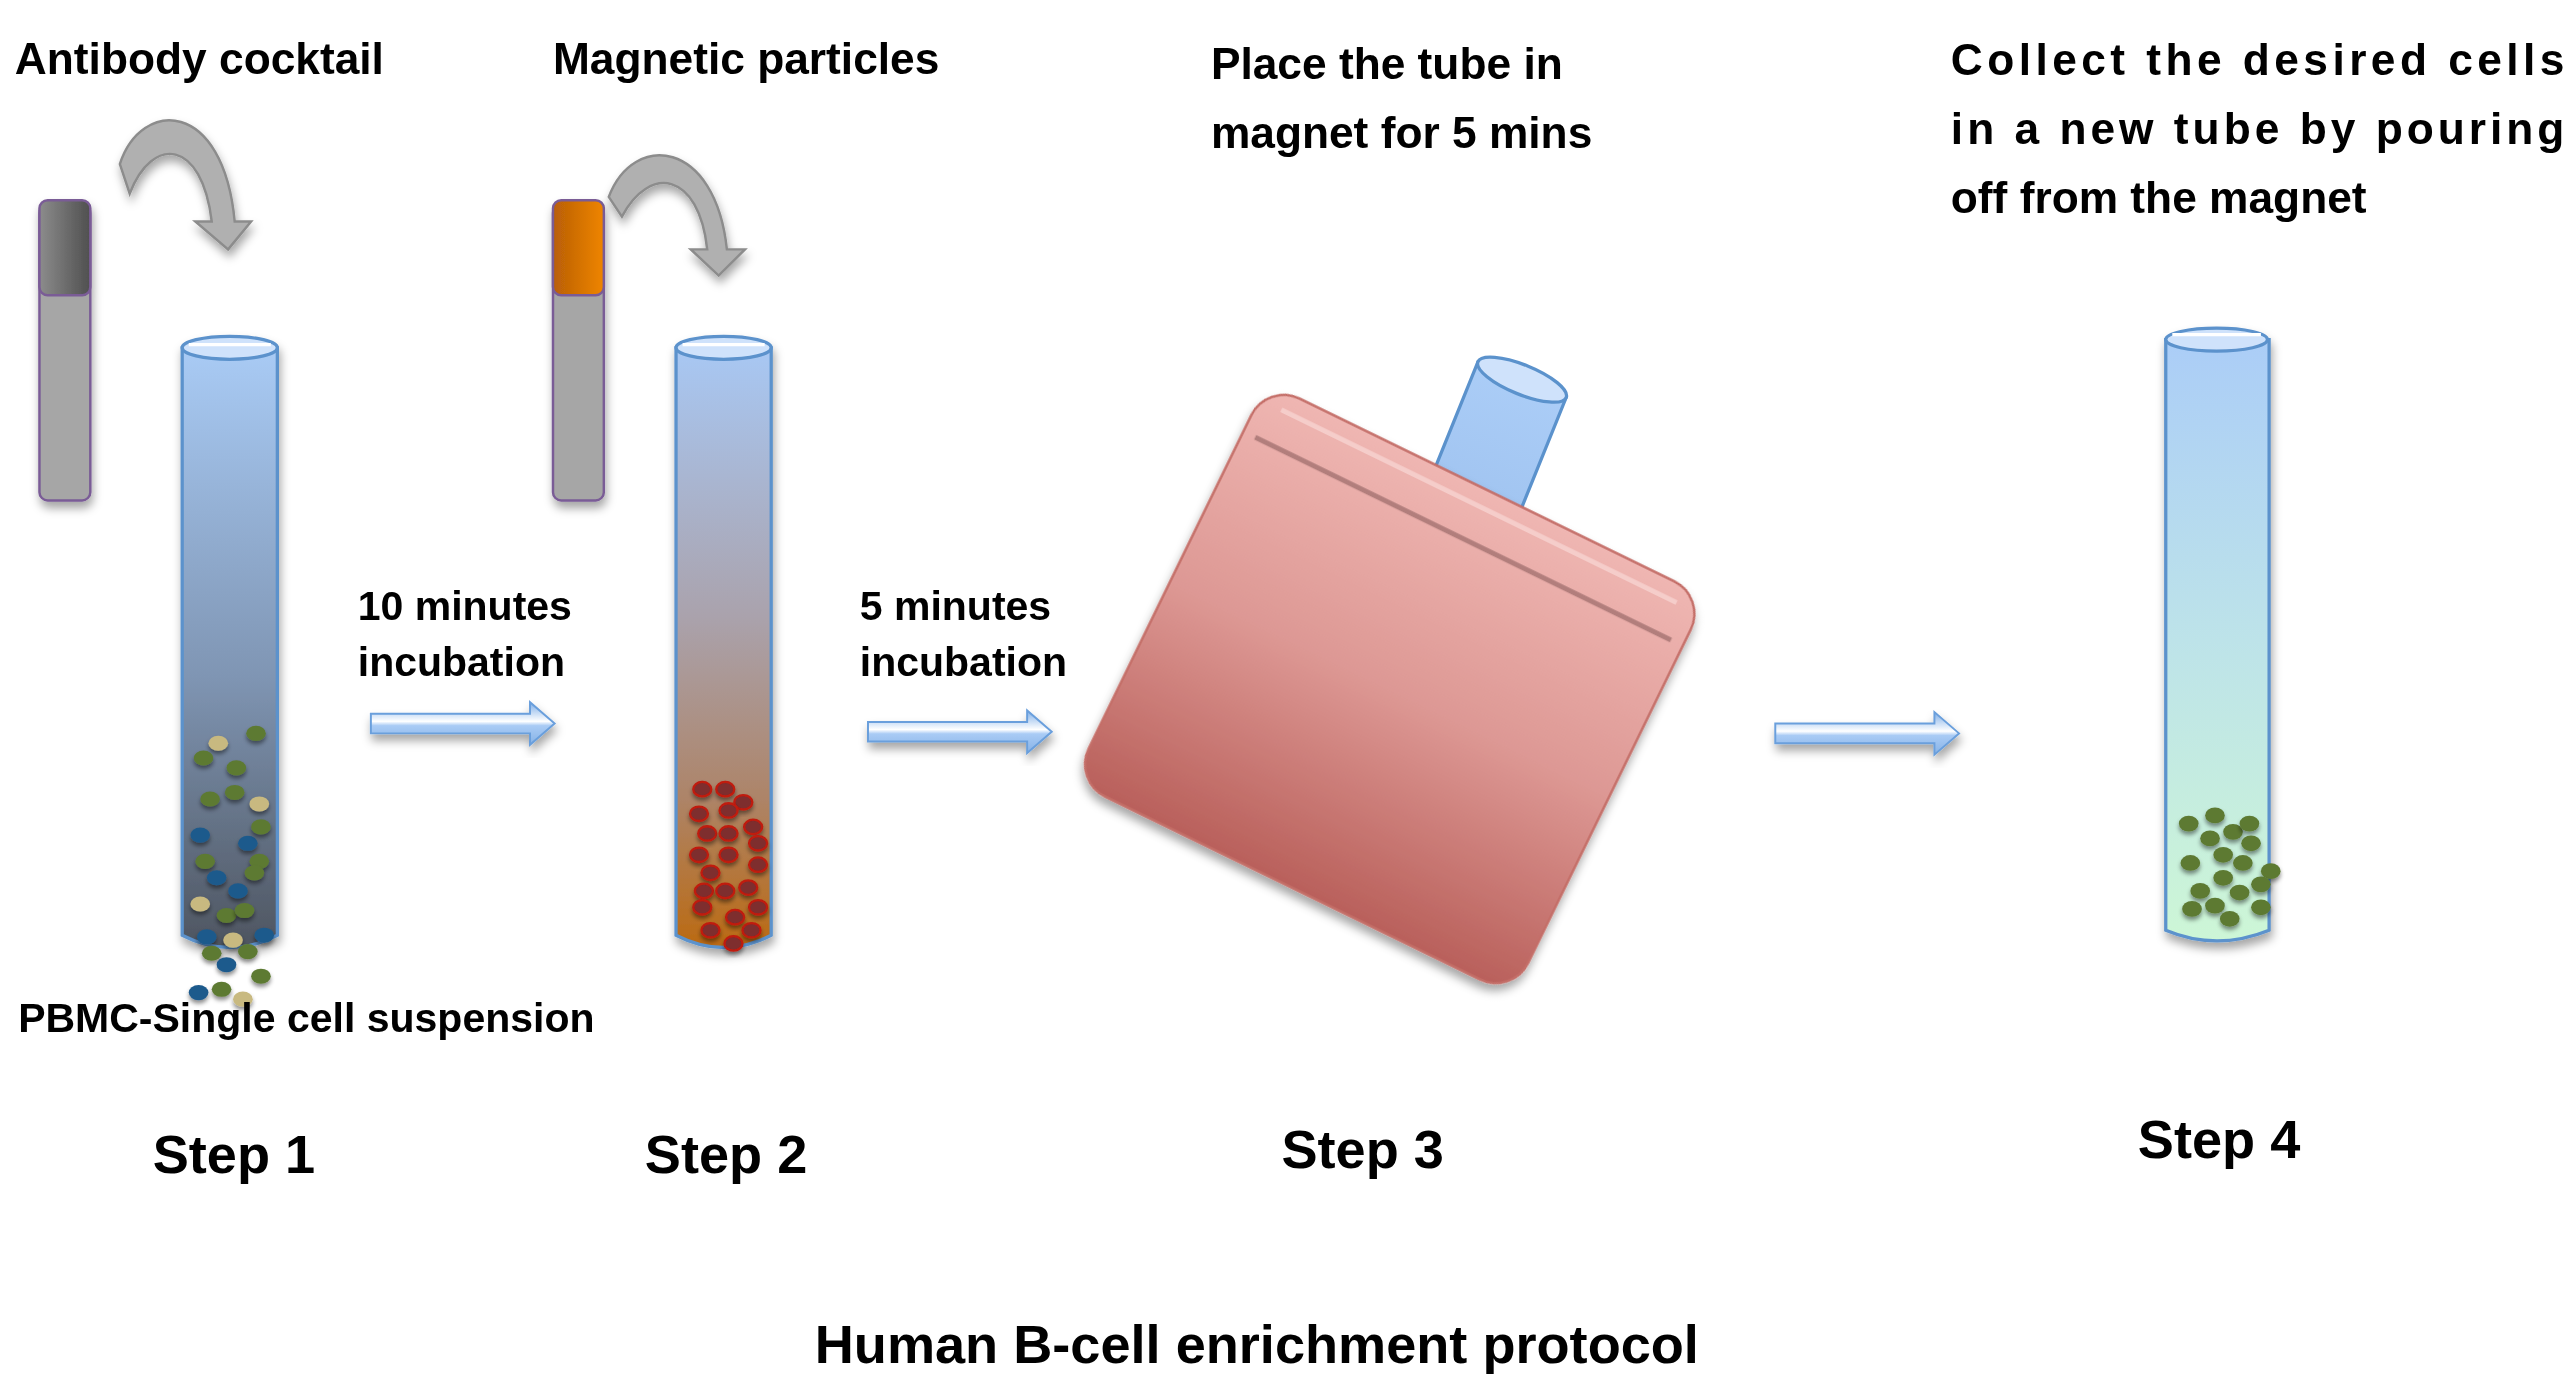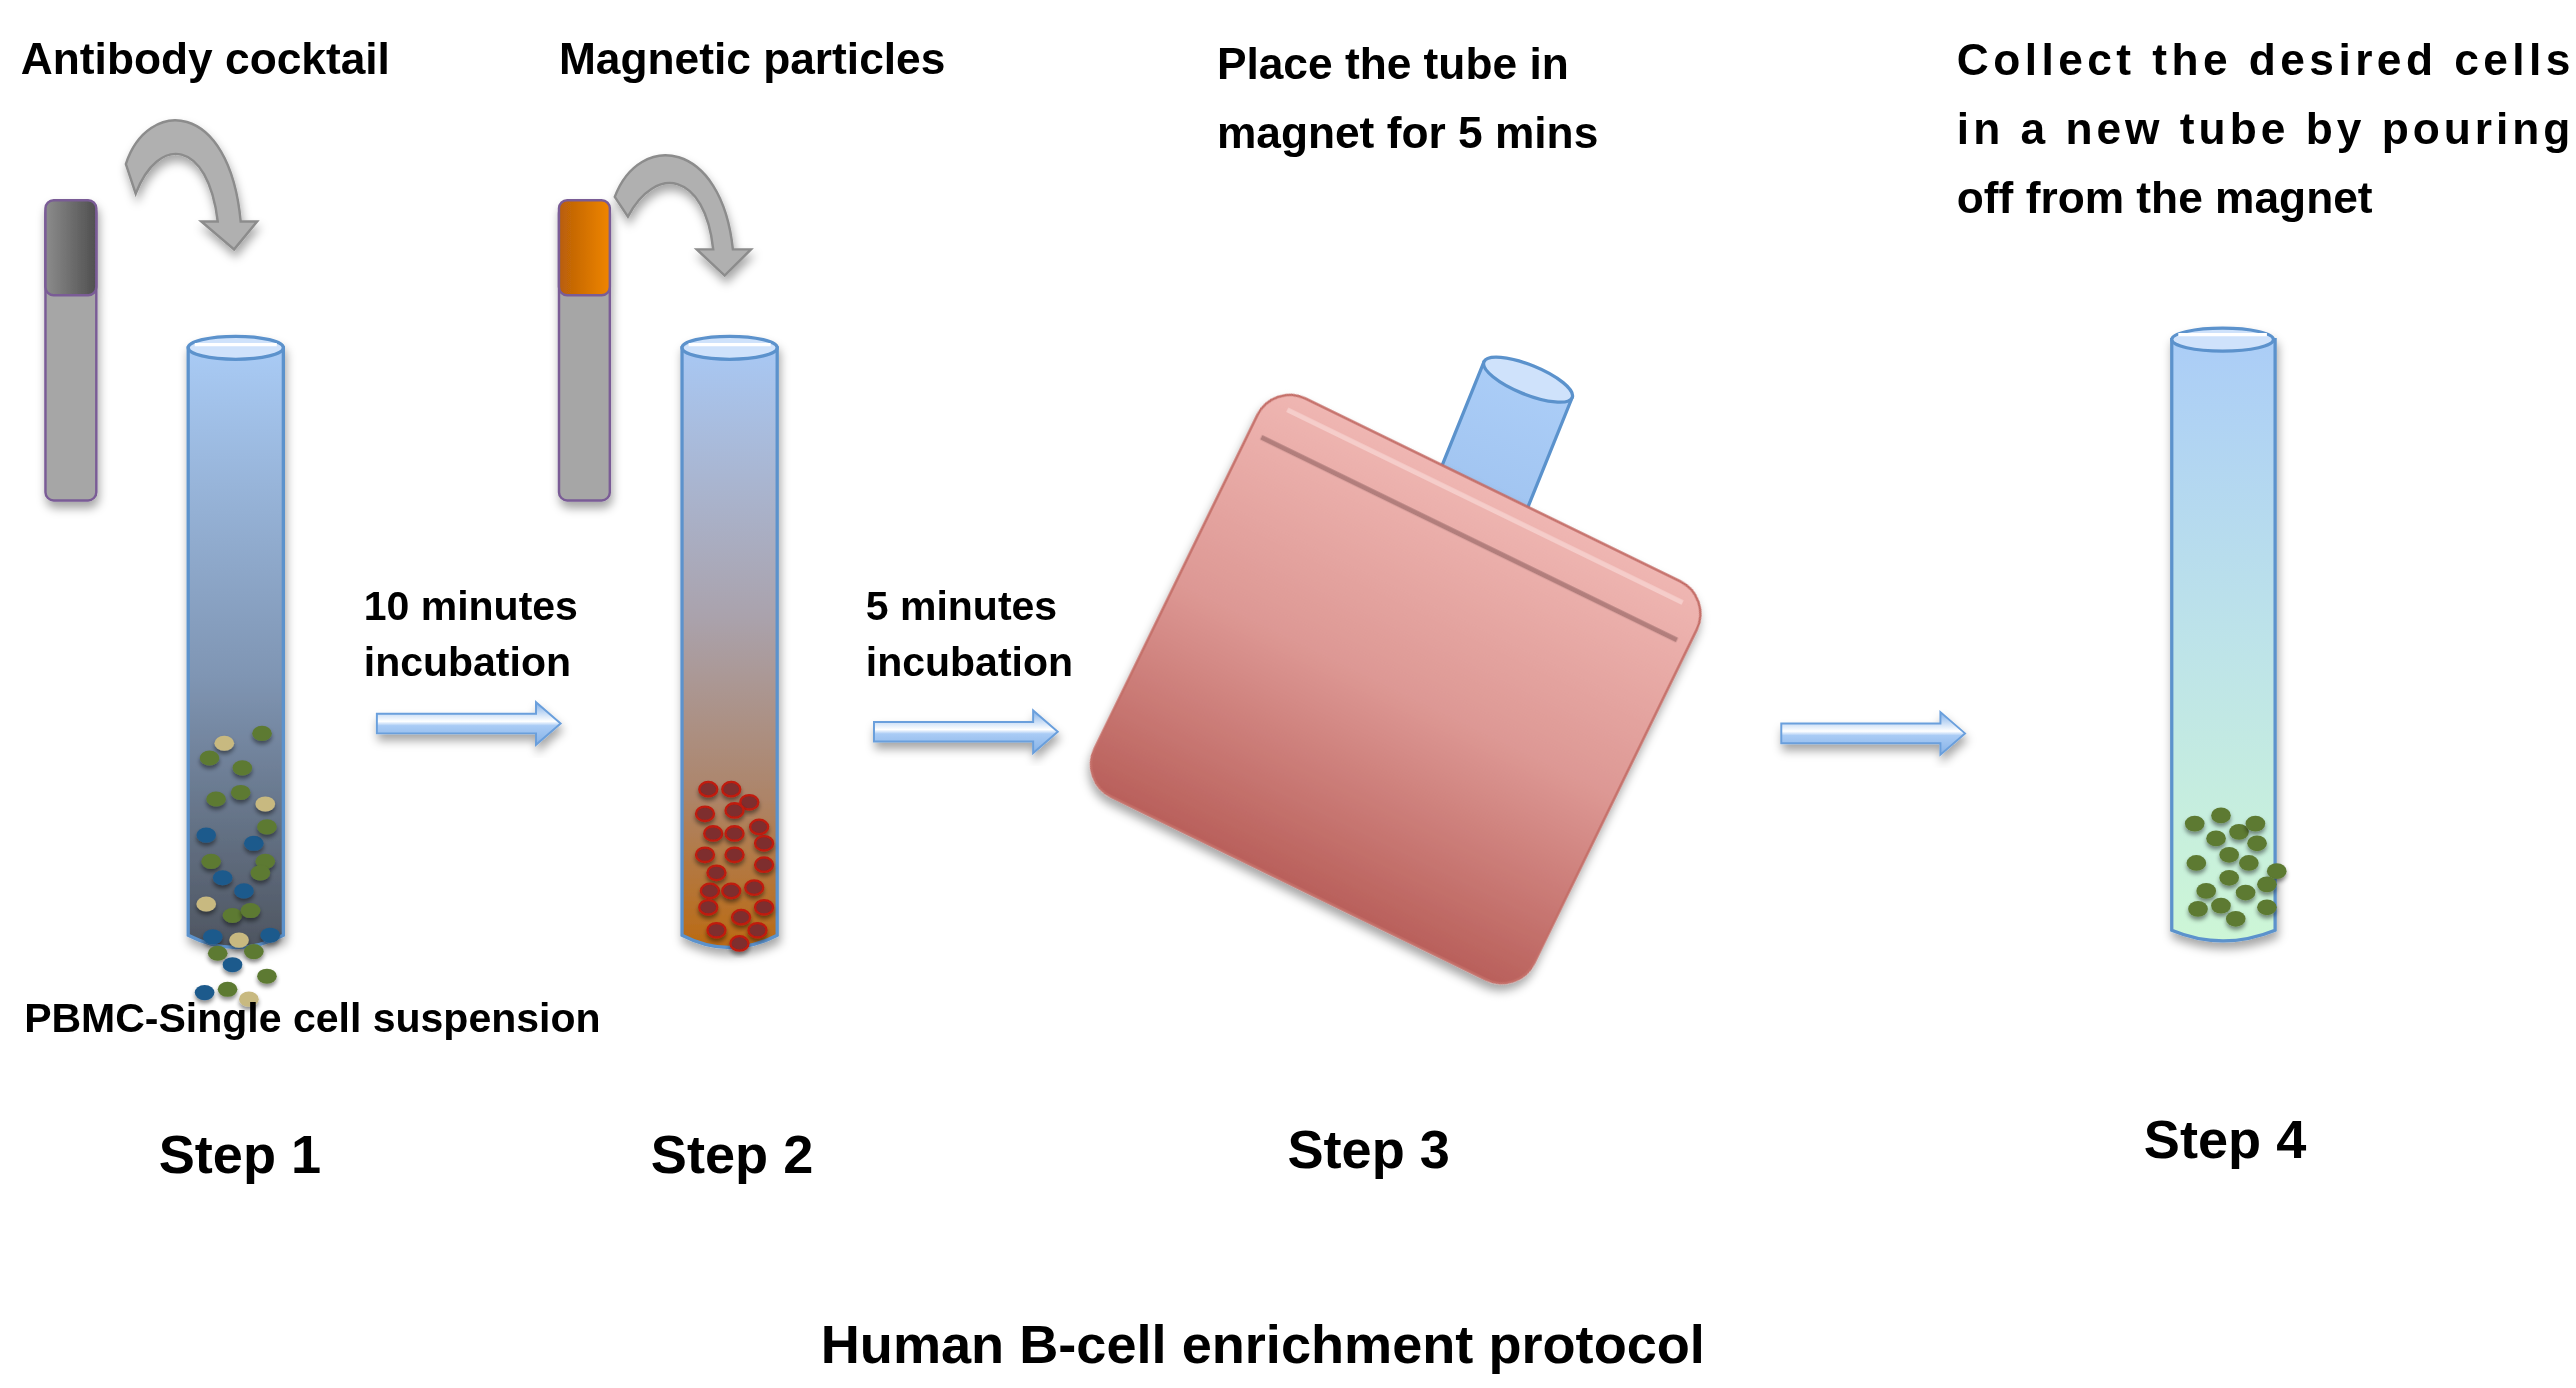--- a/index.html
+++ b/index.html
@@ -1,17 +1,17 @@
 <!DOCTYPE html>
 <html style="font-size:13.7px"><head>
 <meta charset="utf-8">
 <style>
   html, body { margin: 0; padding: 0; background: #ffffff; }
   body { width: 2576px; height: 1388px; overflow: hidden; position: relative; }
-  #stage { position: absolute; left: 6px; top: 0; width: 2436px; height: 1388px; text-align: center; }
+  #stage { position: absolute; left: 0; top: 0; width: 2436px; height: 1388px; text-align: center; }
   svg { display: block; }
   .lbl { font-family: "Liberation Sans", "DejaVu Sans", sans-serif; font-weight: bold; fill: #000; }
   .lbl-cap { font-size: 27px; }
   .lbl-mid { font-size: 25px; }
   .lbl-step { font-size: 33px; }
   .lbl-title { font-size: 33px; }
 </style>
 </head>
 <body>
 

